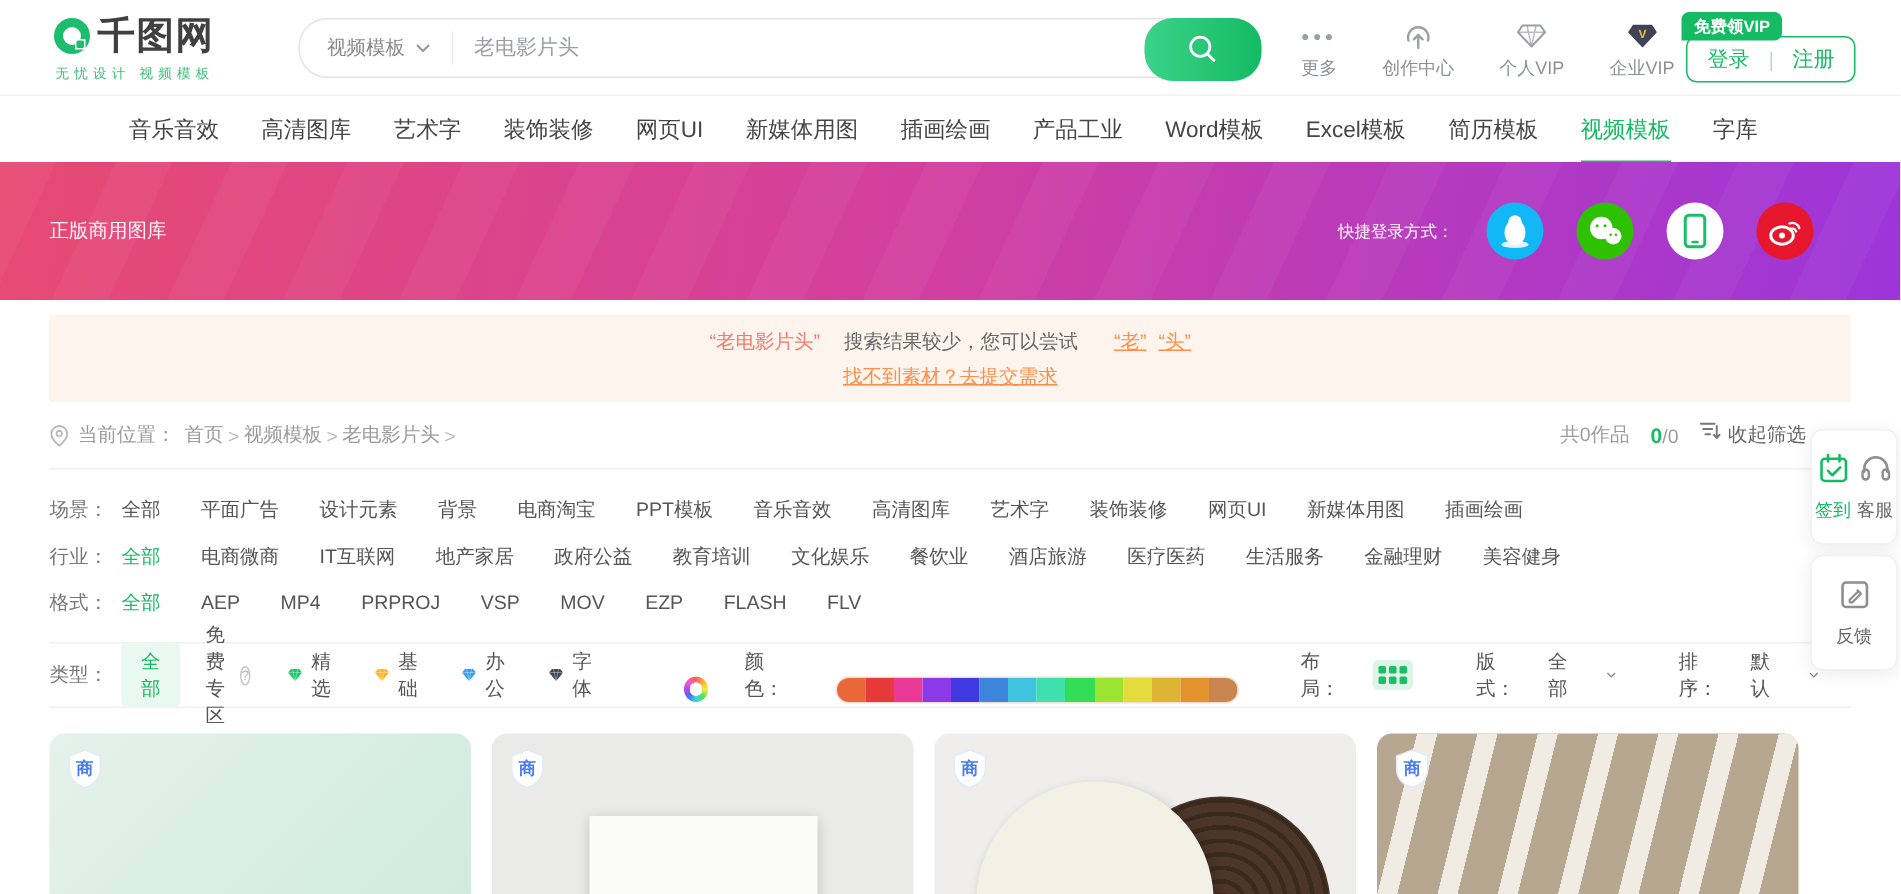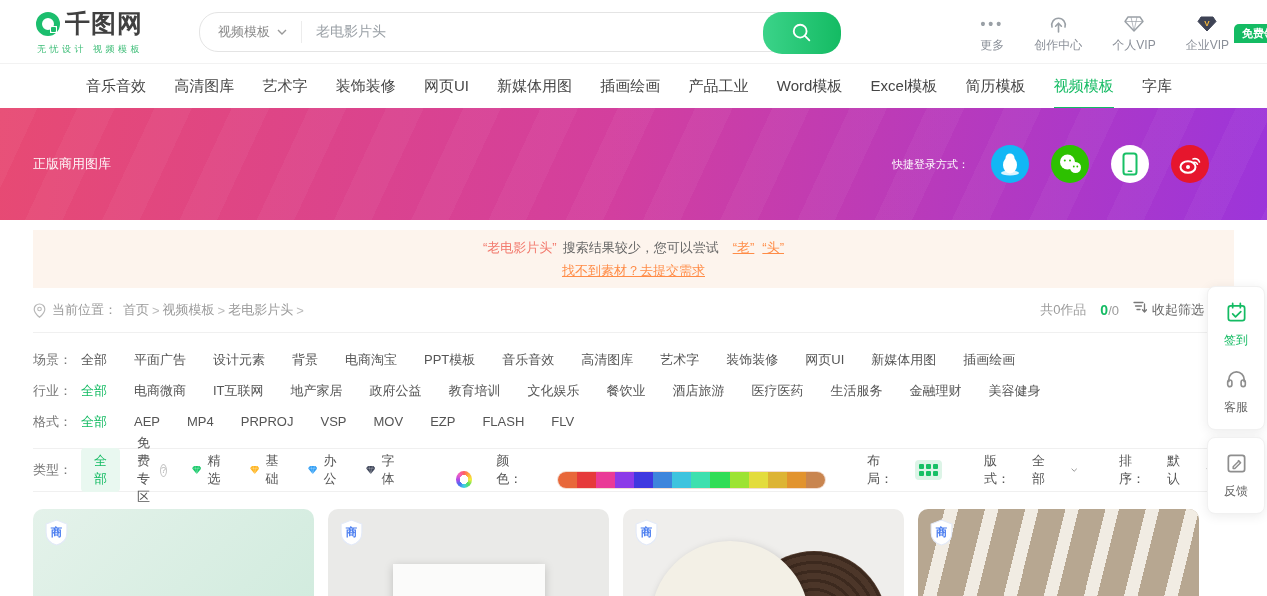--- a/index.html
+++ b/index.html
@@ -31,35 +31,35 @@
   .login-btn { border:1.5px solid #14bb63; color:#14bb63; border-radius:7px; height:31px; padding:0 13px; display:flex; align-items:center; gap:8px; font-size:14px; background:#fff; cursor:pointer; white-space:nowrap; }
   .login-sep { color:#8fddb7; font-size:13px; }
 
   
   .mainnav { height:44px; display:flex; align-items:center; justify-content:space-between; padding:0 95px 0 86px; background:#fff; font-size:15px; color:#454545; }
   .nav-item { cursor:pointer; position:relative; white-space:nowrap; }
   .nav-item.active { color:#14bb63; }
   .nav-item.active::after { content:""; position:absolute; left:0; right:0; bottom:-13px; height:2px; background:#14bb63; }
 
   
-  .banner { height:112px; background:linear-gradient(98deg,#e74a73 0%,#d33f9e 48%,#9c35da 100%); display:flex; align-items:center; padding:0 58px 0 33px; position:relative; overflow:hidden; }
+  .banner { height:92px; background:linear-gradient(98deg,#e74a73 0%,#d33f9e 48%,#9c35da 100%); display:flex; align-items:center; padding:0 58px 0 33px; position:relative; overflow:hidden; }
   .banner::before { content:""; position:absolute; inset:0; background:repeating-linear-gradient(115deg, rgba(255,255,255,.04) 0 34px, rgba(255,255,255,0) 34px 70px); }
   .banner-left { position:relative; }
   .banner-sub { font-size:13px; color:rgba(255,255,255,.95); }
   .banner-title { font-size:22px; font-weight:bold; color:#fff; margin-top:5px; letter-spacing:.5px; }
   .banner-right { margin-left:auto; display:flex; align-items:center; gap:22px; position:relative; }
   .quick-label { font-size:11px; color:#fff; }
   .social { width:38px; height:38px; border-radius:50%; display:flex; align-items:center; justify-content:center; cursor:pointer; flex:none; }
   .social.qq { background:#12b7f5; } .social.wechat { background:#2dc100; }
   .social.mobile { background:#fff; } .social.weibo { background:#e6162d; }
 
   
   .content { padding:0 33px; position:relative; }
   .notice { margin-top:10px; background:#fdf4ed; height:58px; display:flex; flex-direction:column; align-items:center; justify-content:center; font-size:13px; color:#666; gap:5px; }
-  .notice-line { display:flex; align-items:center; gap:6px; }
+  .notice-line { display:flex; align-items:center; gap:16px; }
   .kw-red { color:#f2796d; }
   .link-orange { color:#ff8c47; text-decoration:underline; cursor:pointer; }
 
   .crumbrow { height:45px; display:flex; align-items:center; border-bottom:1px solid #f0f0f0; color:#9b9b9b; font-size:13px; gap:6px; }
   .crumb { cursor:pointer; }
   .sep { color:#bbb; margin:0 3px; }
   .crumb-right { margin-left:auto; display:flex; align-items:center; gap:14px; padding-right:30px; }
   .count-green { color:#14bb63; font-weight:bold; font-size:14px; }
   .collapse { display:flex; align-items:flex-start; gap:5px; color:#666; cursor:pointer; }
 
@@ -100,21 +100,21 @@
   .tea-dark { position:absolute; left:118px; top:42px; width:146px; height:146px; border-radius:50%;
     background:repeating-radial-gradient(circle at 50% 50%, #4c3629 0 6px, #3c291e 6px 9px); }
   .tea-light { position:absolute; left:28px; top:32px; width:158px; height:158px; border-radius:50%;
     background:#f3f0e6; box-shadow:2px 3px 8px rgba(0,0,0,.22); }
   .card.ceiling { background:#b7a791; }
   .card.ceiling::before { content:""; position:absolute; inset:0;
     background:repeating-linear-gradient(104deg, rgba(255,255,255,0) 0 26px, #f1ece3 26px 39px); }
 
   
   .floatbar { position:absolute; top:286px; right:2px; width:58px; display:flex; flex-direction:column; gap:7px; z-index:30; }
-  .fcard { background:#fff; border-radius:8px; border:1px solid #f1f1f1; box-shadow:0 2px 12px rgba(0,0,0,.08); display:flex; flex-direction:column; align-items:center; padding:4px 0; }
+  .fcard { background:#fff; border-radius:8px; border:1px solid #f1f1f1; box-shadow:0 2px 12px rgba(0,0,0,.08); display:flex; align-items:center; padding:4px 0; }
   .fitem { display:flex; flex-direction:column; align-items:center; gap:5px; padding:10px 0 9px; font-size:12px; color:#666; position:relative; width:100%; cursor:pointer; }
   .fitem.active { color:#14bb63; }
   .fdot { position:absolute; left:8px; top:12px; width:7px; height:7px; background:#ff7a2f; border-radius:50%; }
 </style>
 </head>
 <body>
 
 <div class="page">
 
   <header class="topbar">
@@ -178,20 +178,25 @@
               <path d="M4 1h12l3 4.5L10 15 1 5.5 4 1z" fill="#3e4355" stroke="#3e4355" stroke-width="1" stroke-linejoin="round"></path>
               <text x="10" y="9.5" font-size="8" font-weight="bold" fill="#f5b93c" text-anchor="middle">V</text>
             </svg>
           </span>
           <span>企业VIP</span>
         </div>
       </div>
 
     <div class="loginbox">
       <span class="vip-badge">免费领VIP</span>
+      <button class="login-btn">
+        <span>登录</span>
+        <span class="login-sep">｜</span>
+        <span>注册</span>
+      </button>
     </div>
   </header>
 
   <nav class="mainnav">
       <div class="nav-item">音乐音效</div>
       <div class="nav-item">高清图库</div>
       <div class="nav-item">艺术字</div>
       <div class="nav-item">装饰装修</div>
       <div class="nav-item">网页UI</div>
       <div class="nav-item">新媒体用图</div>

